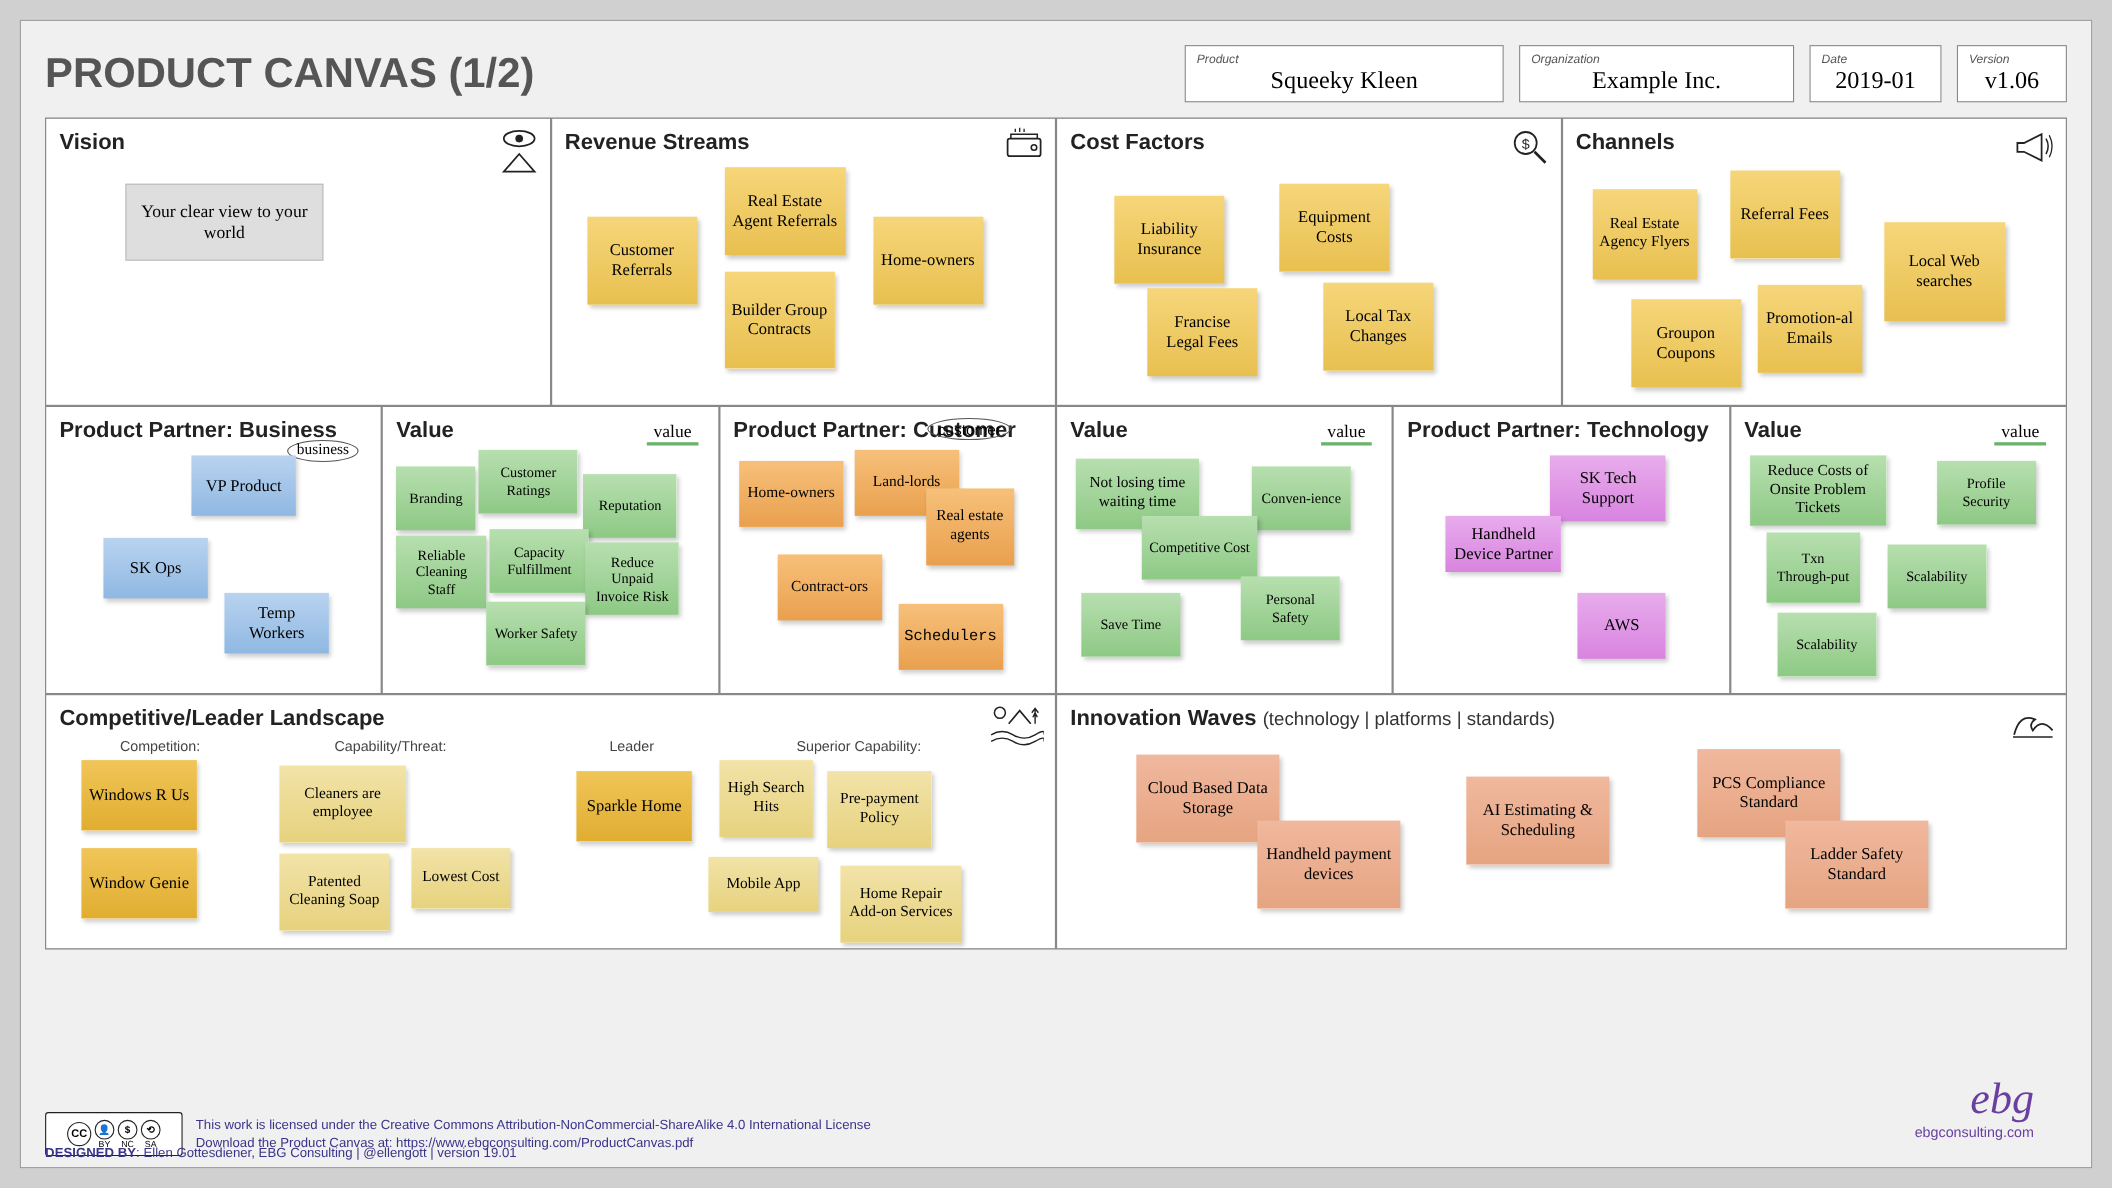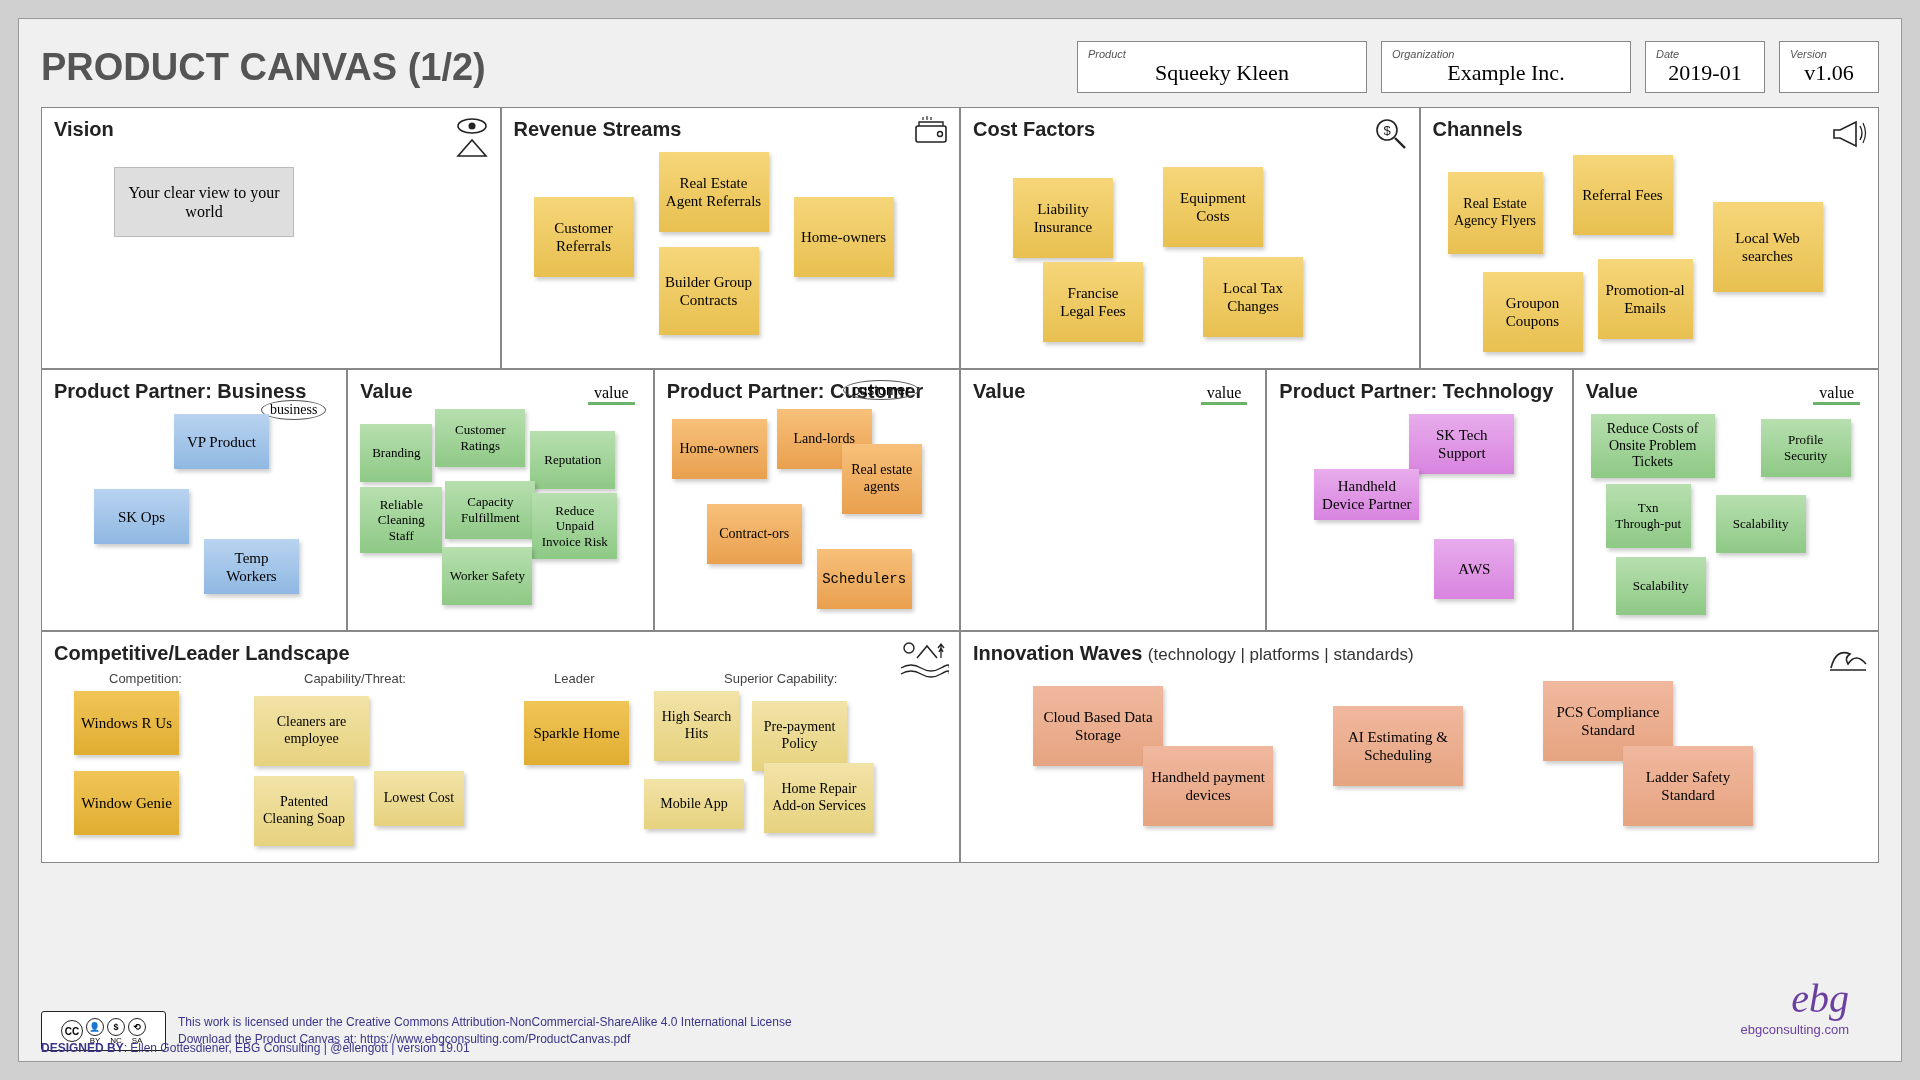--- a/index.html
+++ b/index.html
@@ -283,20 +283,27 @@
         <div class="note n-orange" style="left:110px;top:0px;">Land-lords</div>
         <div class="note n-orange" style="left:175px;top:35px;width:80px;height:70px;">Real estate agents</div>
         <div class="note n-orange" style="left:40px;top:95px;">Contract-ors</div>
         <div class="note n-orange" style="left:150px;top:140px;font-family:Liberation Mono, monospace;">Schedulers</div>
       </div>
     </div>
 
     <div class="cell val-cust">
       <h3>Value</h3>
       <span class="tag-value">value</span>
+      <div class="note-area">
+        <div class="note n-green-lg" style="left:5px;top:8px;width:112px;">Not losing time waiting time</div>
+        <div class="note n-green" style="left:165px;top:15px;">Conven-ience</div>
+        <div class="note n-green" style="left:65px;top:60px;width:105px;">Competitive Cost</div>
+        <div class="note n-green" style="left:10px;top:130px;">Save Time</div>
+        <div class="note n-green" style="left:155px;top:115px;">Personal Safety</div>
+      </div>
     </div>
 
     <div class="cell pp-tech">
       <h3>Product Partner: Technology</h3>
       <div class="note-area">
         <div class="note n-pink" style="left:130px;top:5px;">SK Tech Support</div>
         <div class="note n-pink" style="left:35px;top:60px;height:51px;">Handheld Device Partner</div>
         <div class="note n-pink" style="left:155px;top:130px;width:80px;">AWS</div>
       </div>
     </div>
@@ -335,21 +342,21 @@
 
         <div class="note n-khaki" style="left:200px;top:25px;">Cleaners are employee</div>
         <div class="note n-khaki" style="left:200px;top:105px;width:100px;">Patented Cleaning Soap</div>
         <div class="note n-khaki" style="left:320px;top:100px;width:90px;height:55px;">Lowest Cost</div>
 
         <div class="note n-gold" style="left:470px;top:30px;">Sparkle Home</div>
 
         <div class="note n-khaki" style="left:600px;top:20px;width:85px;">High Search Hits</div>
         <div class="note n-khaki" style="left:698px;top:30px;width:95px;">Pre-payment Policy</div>
         <div class="note n-khaki" style="left:590px;top:108px;width:100px;height:50px;">Mobile App</div>
-        <div class="note n-khaki" style="left:710px;top:92px;width:110px;">Home Repair Add-on Services</div>
+        <div class="note n-khaki" style="left:710px;top:116px;width:110px;">Home Repair Add-on Services</div>
       </div>
     </div>
 
     <div class="cell innov">
       <h3>
         <span>Innovation Waves</span>
         <span class="sub">(technology  |  platforms |  standards)</span>
       </h3>
       <div class="icon-corner">
         <svg width="40" height="34" viewBox="0 0 40 34">

